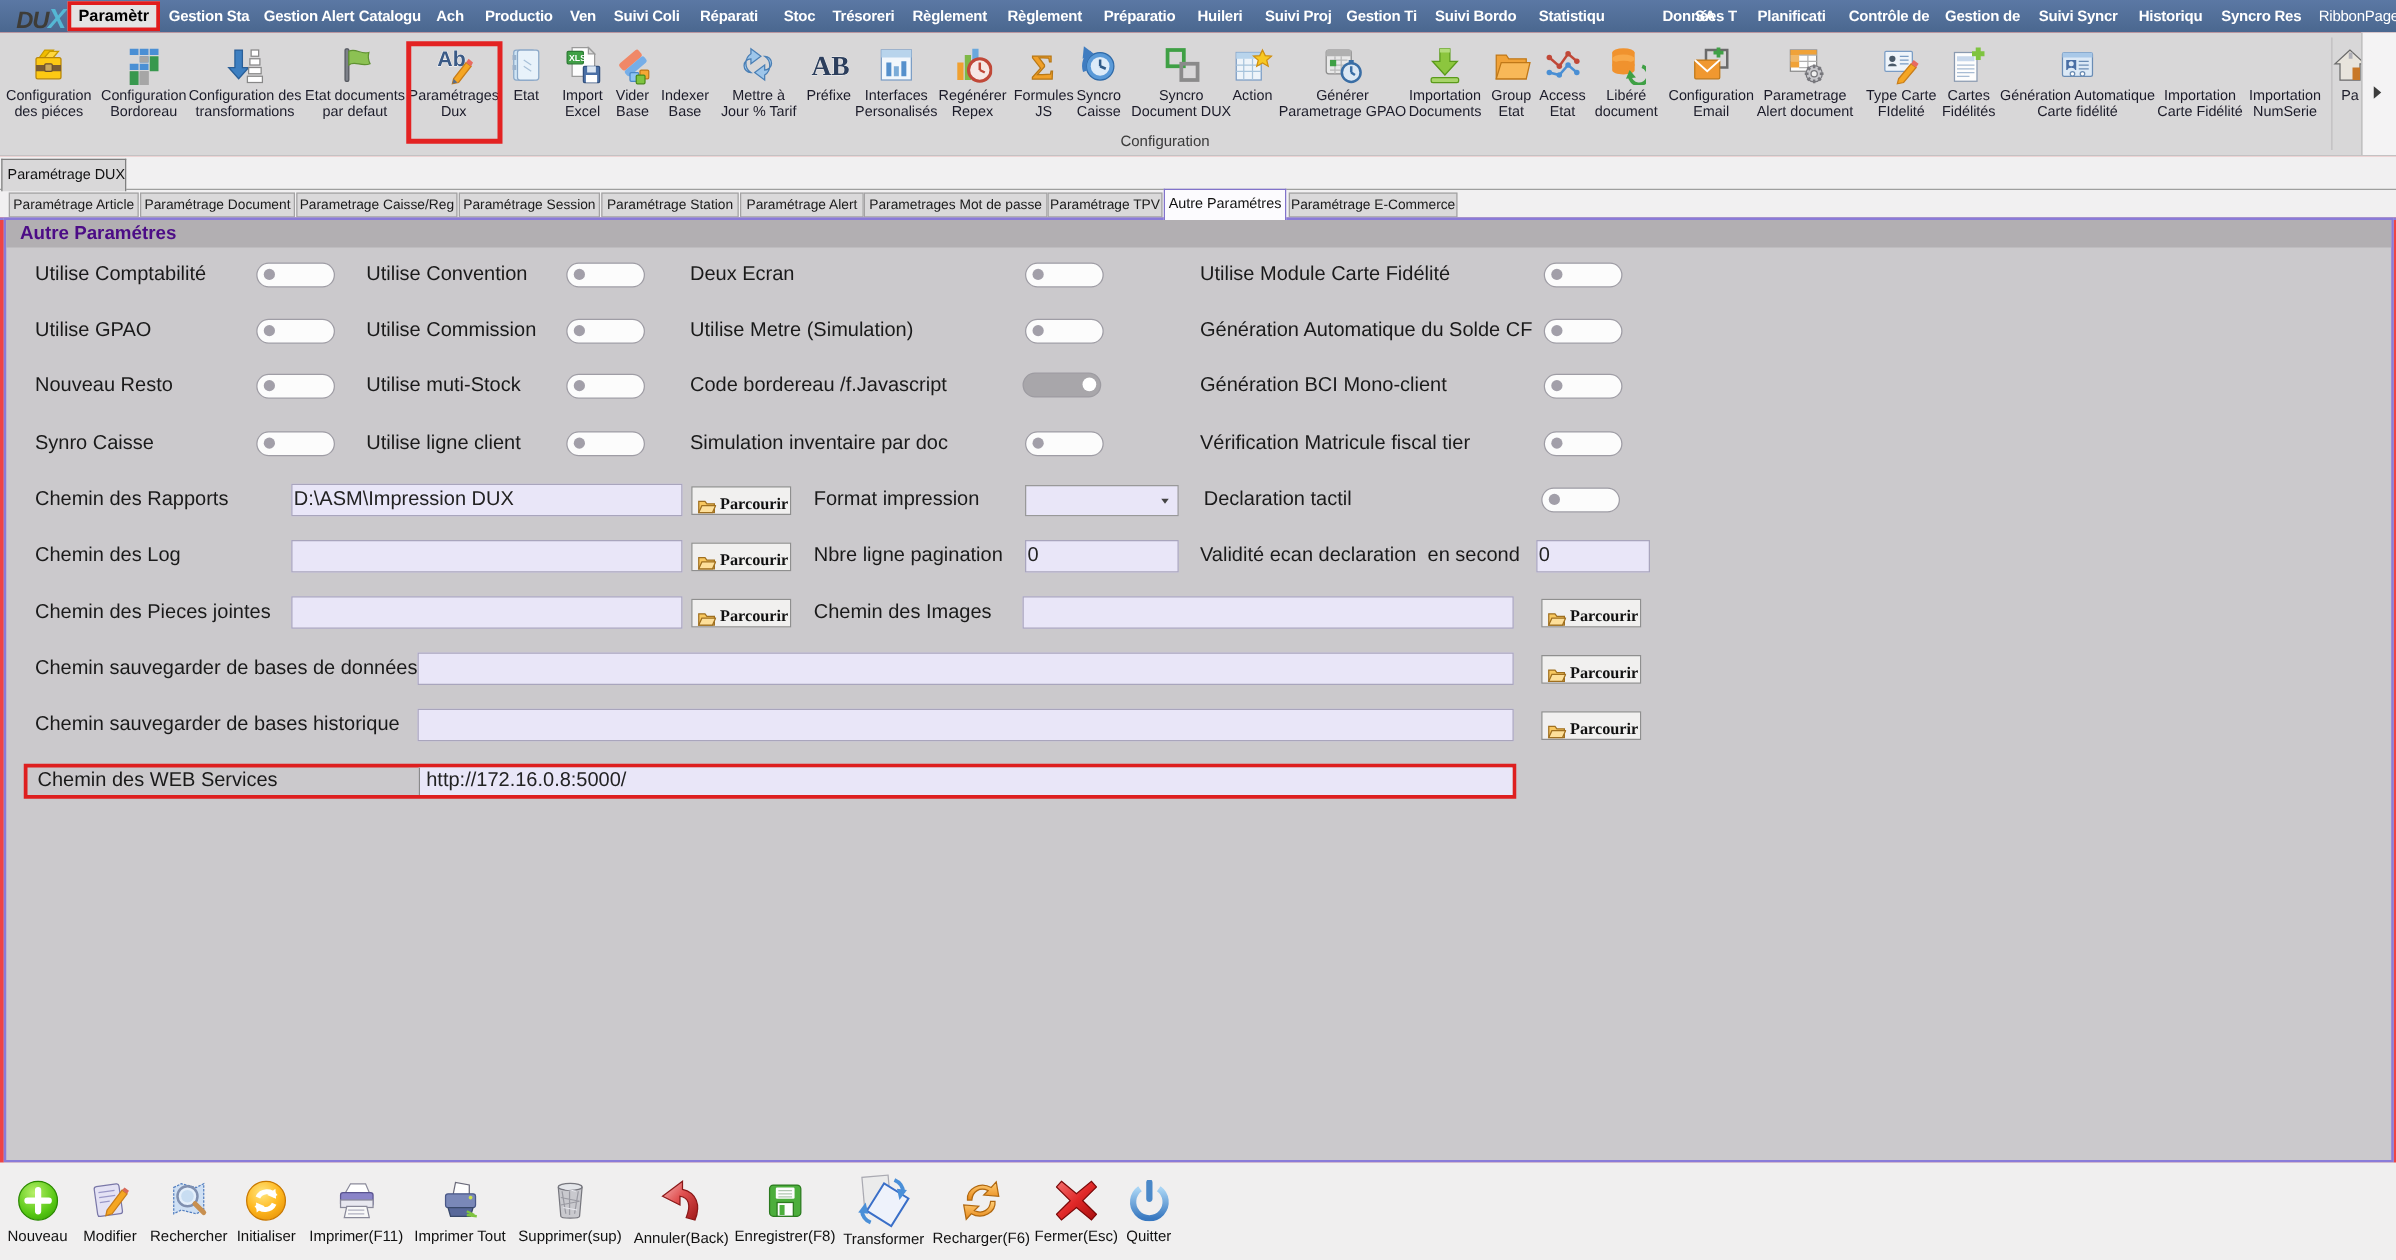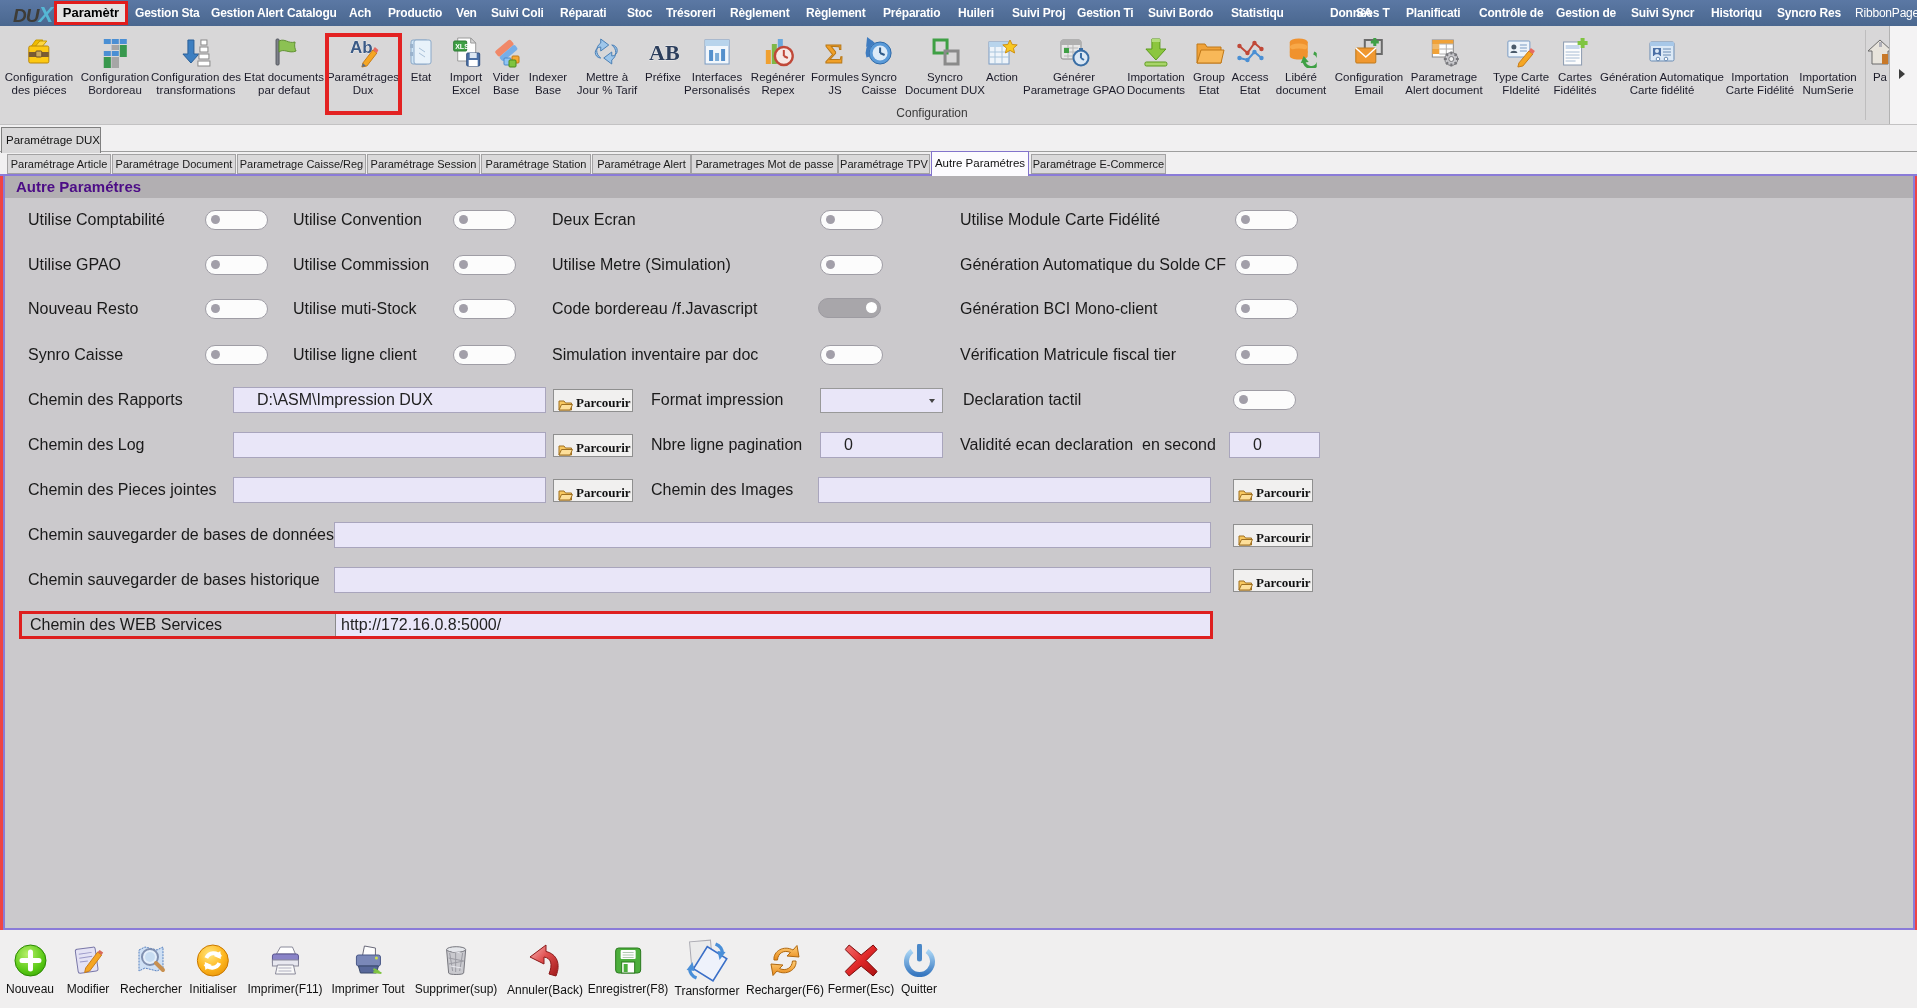--- a/index.html
+++ b/index.html
@@ -25,21 +25,21 @@
 #t2a{position:absolute;left:931px;top:151px;width:98px;height:25px;background:#fcfbfe;border:1px solid #8273cb;border-bottom:none;box-sizing:border-box;font-size:11.5px;text-align:center;color:#111;line-height:23px;z-index:5}
 
 #panel{position:absolute;left:3px;top:174px;width:1912px;height:756px;border:2px solid #8a7bd8;box-sizing:border-box;background:#cbc9cc}
 #pband{position:absolute;left:0;top:0;width:100%;height:22px;background:#b2afb2;color:#4c0c86;font-weight:bold;font-size:15px;line-height:21px;padding-left:11px;box-sizing:border-box}
 
 .lb{position:absolute;font-size:16px;color:#1a1a1a;line-height:20px;white-space:nowrap;z-index:6}
 .tg{position:absolute;width:63px;height:20px;border-radius:10px;background:#fcfcfc;border:1px solid #9f9da5;box-sizing:border-box;z-index:6}
 .tg:after{content:'';position:absolute;left:5px;top:4px;width:9px;height:9px;border-radius:50%;background:#a29fa9}
 .tg.on{background:#a8a6aa;border-color:#9d9ba1}
 .tg.on:after{left:47px;top:3px;width:11px;height:11px;background:#fff}
-.in{position:absolute;background:#e9e6f8;border:1px solid #a9a5bd;box-sizing:border-box;font-size:16px;color:#222;height:26px;line-height:24px;padding-left:23px;white-space:nowrap;z-index:6}
+.in{position:absolute;background:#e9e6f8;border:1px solid #a9a5bd;box-sizing:border-box;font-size:16px;color:#222;height:26px;line-height:24px;padding-left:1px;white-space:nowrap;z-index:6}
 .pb{position:absolute;width:80px;height:23px;background:#f1f0ef;border:1px solid #8f8f8f;box-sizing:border-box;font-family:"Liberation Serif",serif;font-weight:bold;font-size:13px;color:#111;display:flex;align-items:flex-end;padding-left:4px;z-index:6}
 .pb svg{margin-right:3px}
 #dd1{position:absolute;left:820px;top:388px;width:123px;height:25px;background:#e9e6f8;border:1px solid #999;box-sizing:border-box;z-index:6}
 #dd1:after{content:'';position:absolute;right:7px;top:10px;width:0;height:0;border-top:4px solid #444;border-left:3.5px solid transparent;border-right:3.5px solid transparent}
 #redbox2{position:absolute;left:19px;top:611px;width:1194px;height:28px;border:3px solid #de1f1f;box-sizing:border-box;z-index:5}
 #webin{position:absolute;left:335px;top:614px;width:875px;height:22px;background:#e9e6f8;border-left:1px solid #8a8a8a;box-sizing:border-box;font-size:16px;color:#222;line-height:22px;padding-left:5px;z-index:6}
 
 #toolbar{position:absolute;left:0;top:930px;width:1917px;height:78px;background:#f0efef}
 .ti{position:absolute;top:14px;transform:translateX(-50%);text-align:center;font-size:12px;color:#111;white-space:nowrap}
 .ti svg{display:block;margin:0 auto 5px}

